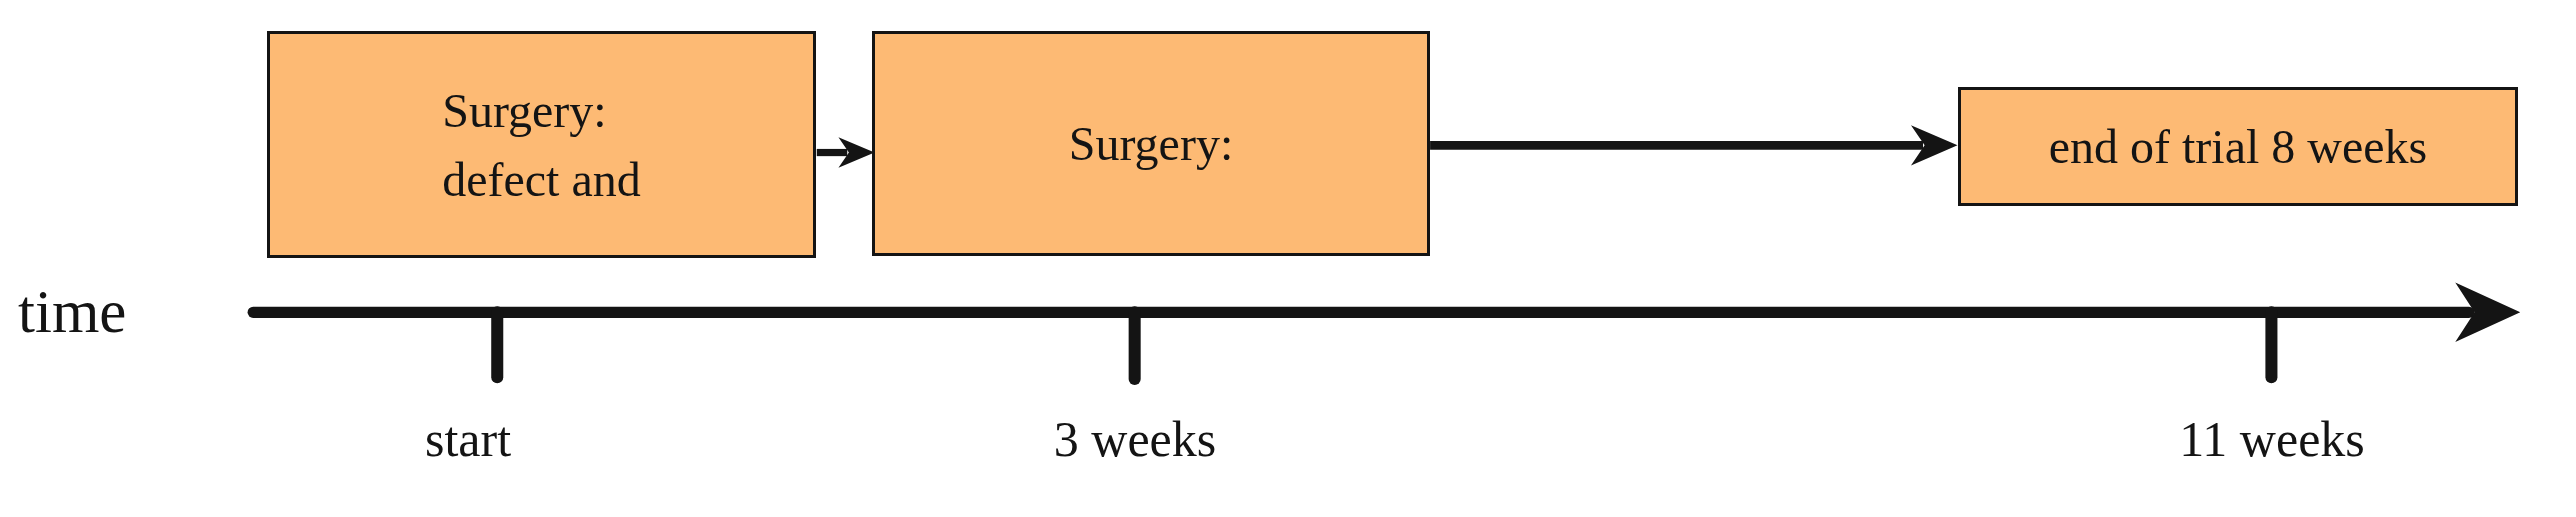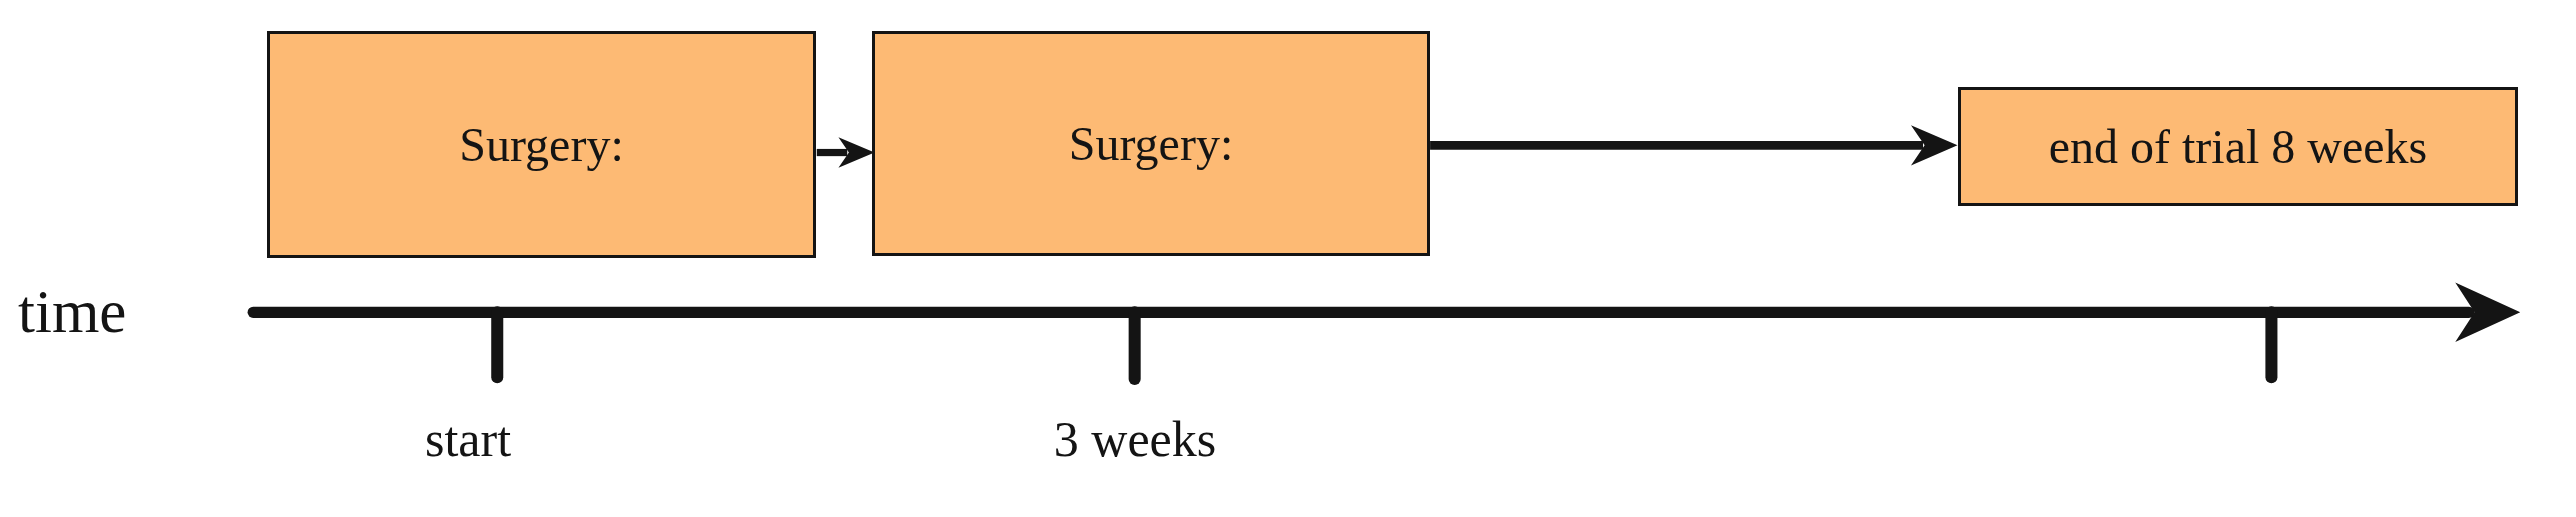--- a/index.html
+++ b/index.html
@@ -83,32 +83,34 @@
 
     <line x1="1781" y1="181" x2="2395" y2="181" stroke="#141414" stroke-width="11" stroke-linecap="butt"></line>
     <polygon points="2438,181 2380,156 2397,181 2380,206" fill="#141414"></polygon>
   </svg>
 
   <div class="time-label">time</div>
 
   <div class="proc-box box-1">
     <div class="box-text">
       <span>Surgery:</span>
+      <span>defect and</span>
     </div>
   </div>
 
   <div class="proc-box box-2">
     <div class="box-text">
       <span>Surgery:</span>
     </div>
   </div>
 
   <div class="proc-box box-3">
     <div class="box-text">
       <span>end of trial 8 weeks</span>
     </div>
   </div>
 
   <div class="tick-label t-start">start</div>
   <div class="tick-label t-3w">3 weeks</div>
+  <div class="tick-label t-11w">11 weeks</div>
 
 </div>
 
 
 </body></html>

